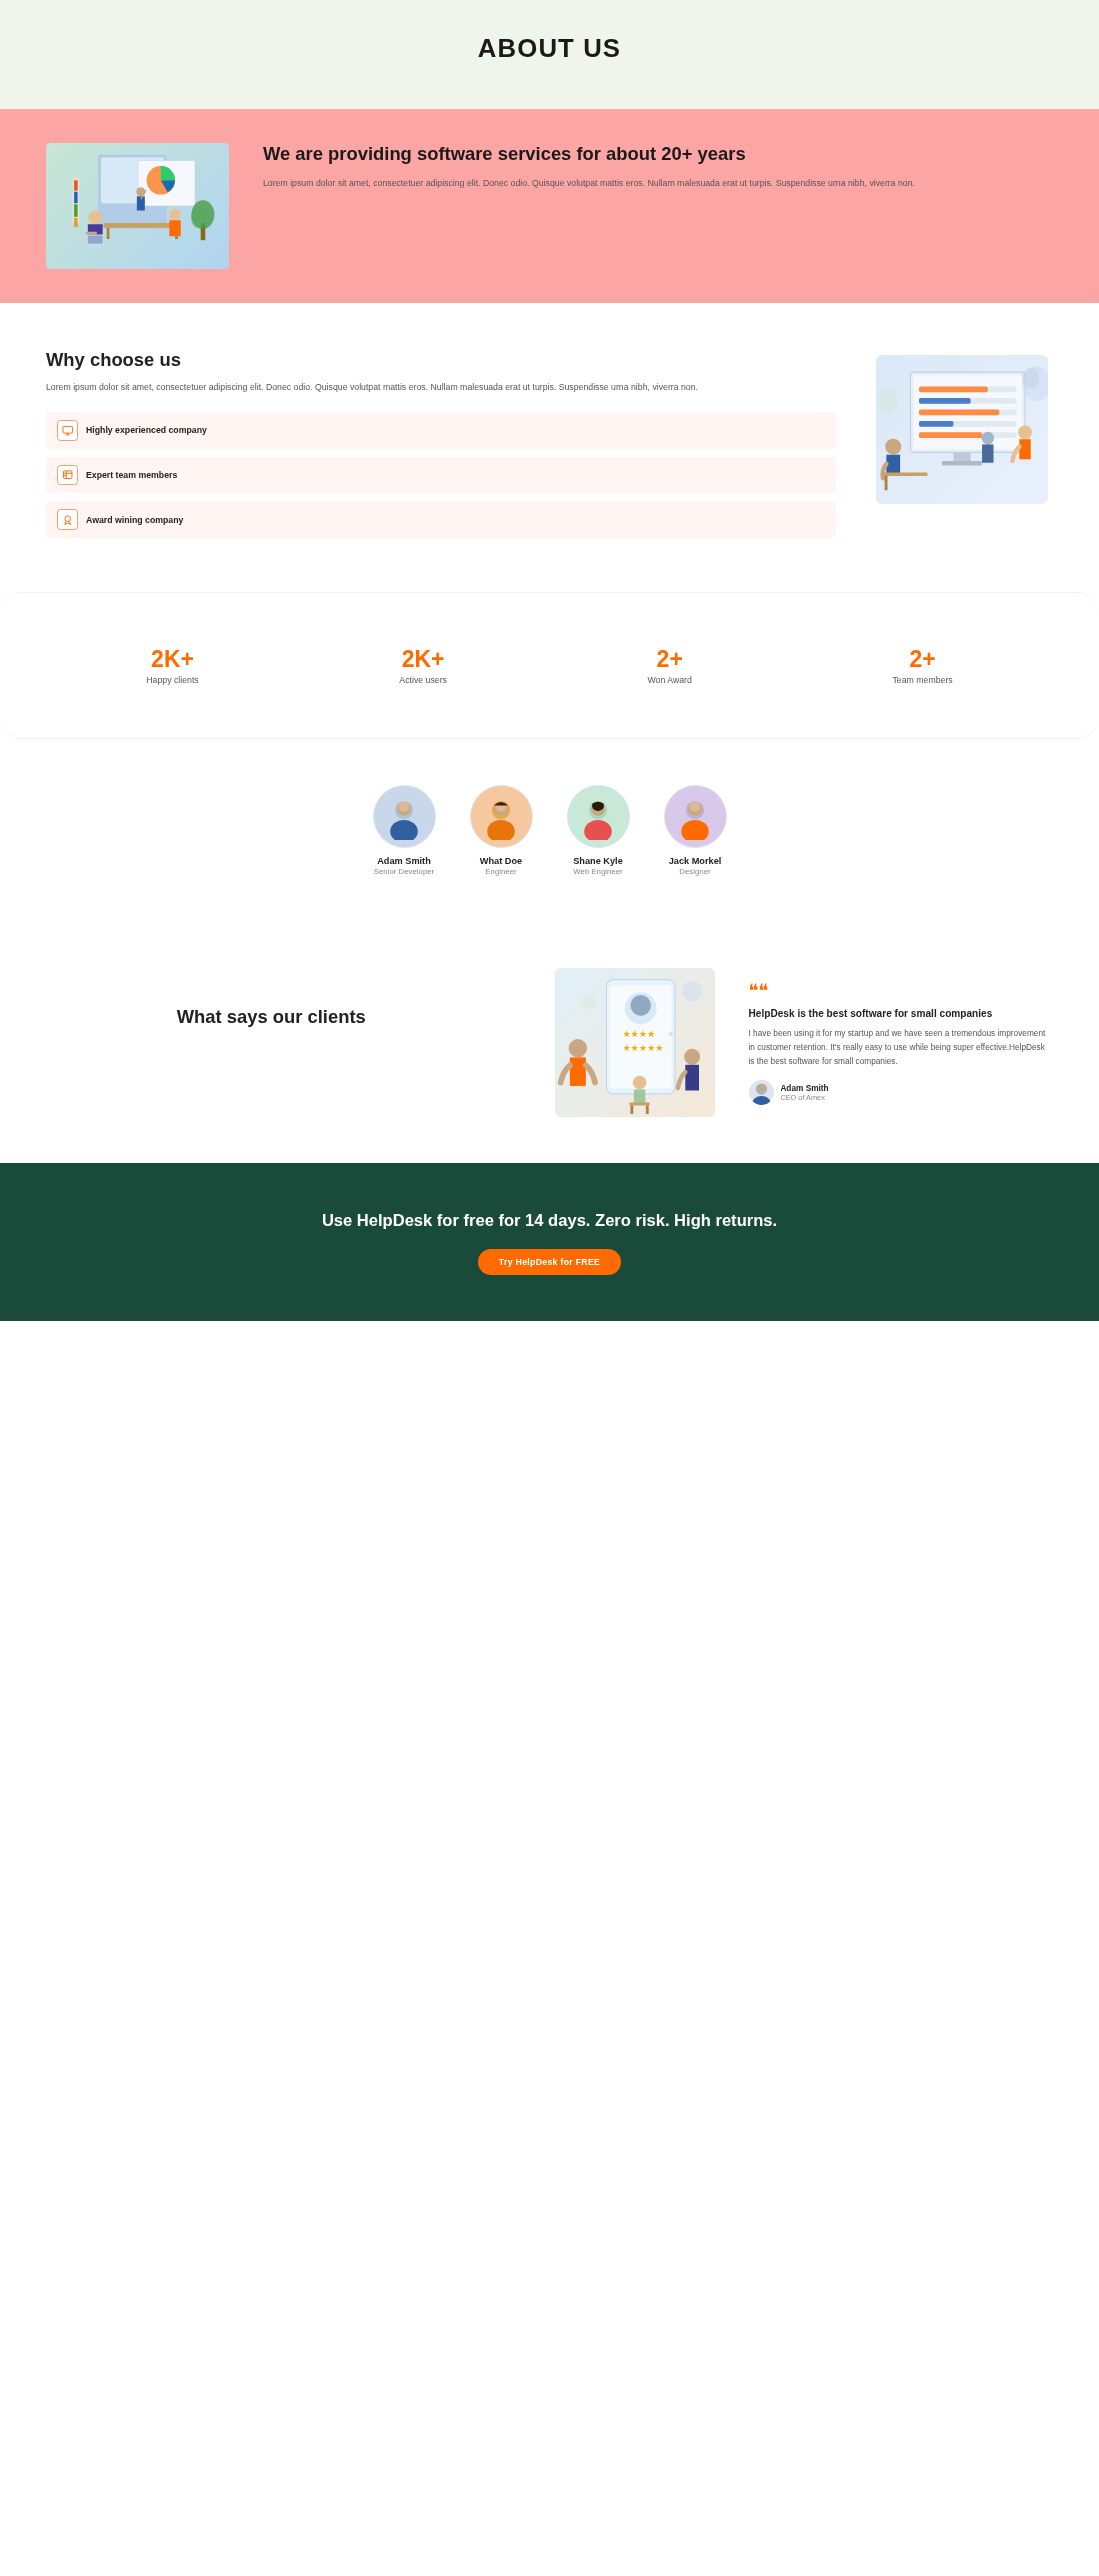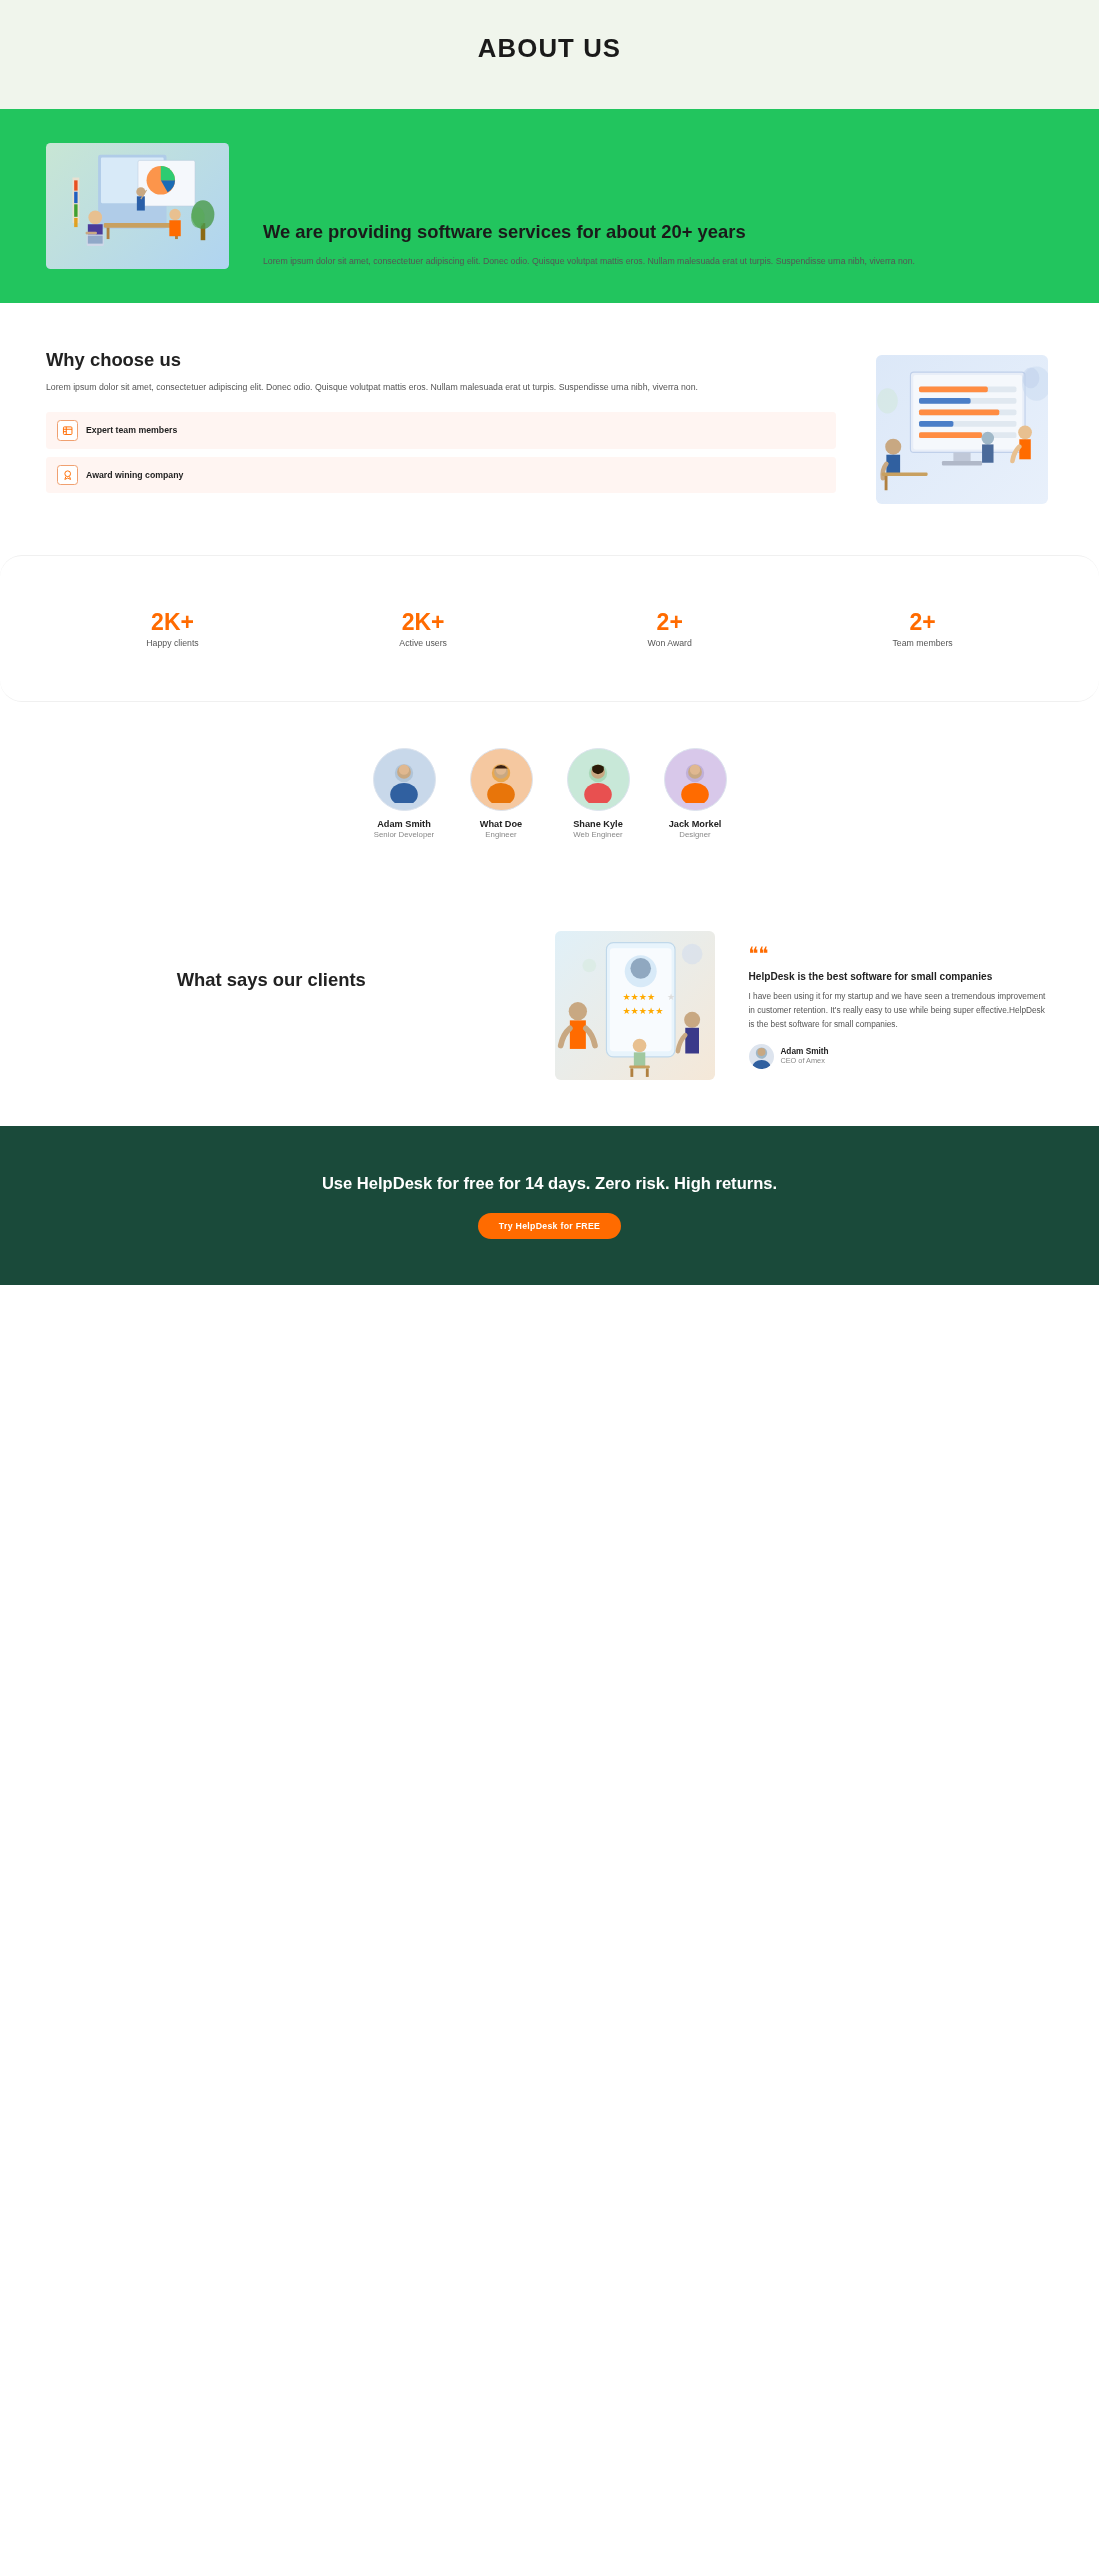--- a/index.html
+++ b/index.html
@@ -13,24 +13,24 @@
     }
     .about-hero h1 {
       font-size: 2.8rem;
       font-weight: 900;
       letter-spacing: 1.1px;
       color: #1a1a1a;
     }
 
     
     .intro-section {
-      background: #22c55e;
+      background: #fca5a5;
       padding: 34px 46px;
       display: flex;
-      align-items: flex-end;
+      align-items: flex-start;
       gap: 34px;
     }
     .intro-illustration {
       flex: 0 0 183px;
       height: 126px;
       background: linear-gradient(135deg, #c8e6d4 0%, #b0d4f1 100%);
       border-radius: 4.6px;
       display: flex;
       align-items: center;
       justify-content: center;
@@ -264,20 +264,29 @@
     <h2>We are providing software services for about 20+ years</h2>
     <p>Lorem ipsum dolor sit amet, consectetuer adipiscing elit. Donec odio. Quisque volutpat mattis eros. Nullam malesuada erat ut turpis. Suspendisse urna nibh, viverra non.</p>
   </div>
 </section>
 
 <section class="why-section">
   <div class="why-left">
     <h2>Why choose us</h2>
     <p>Lorem ipsum dolor sit amet, consectetuer adipiscing elit. Donec odio. Quisque volutpat mattis eros. Nullam malesuada erat ut turpis. Suspendisse urna nibh, viverra non.</p>
 
+    <div class="why-item">
+      <div class="why-item-icon">
+        <svg width="11.4" height="11.4" viewBox="0 0 24 24" fill="none" stroke="#ff6b00" stroke-width="2">
+          <rect x="2" y="3" width="20" height="14" rx="2"></rect>
+          <path d="M8 21h8M12 17v4"></path>
+        </svg>
+      </div>
+      <span>Highly experienced company</span>
+    </div>
 
     <div class="why-item">
       <div class="why-item-icon">
         <svg width="11.4" height="11.4" viewBox="0 0 24 24" fill="none" stroke="#ff6b00" stroke-width="2">
           <rect x="3" y="4" width="18" height="16" rx="2"></rect>
           <path d="M3 9h18M9 4v16M3 14h6"></path>
         </svg>
       </div>
       <span>Expert team members</span>
     </div>

